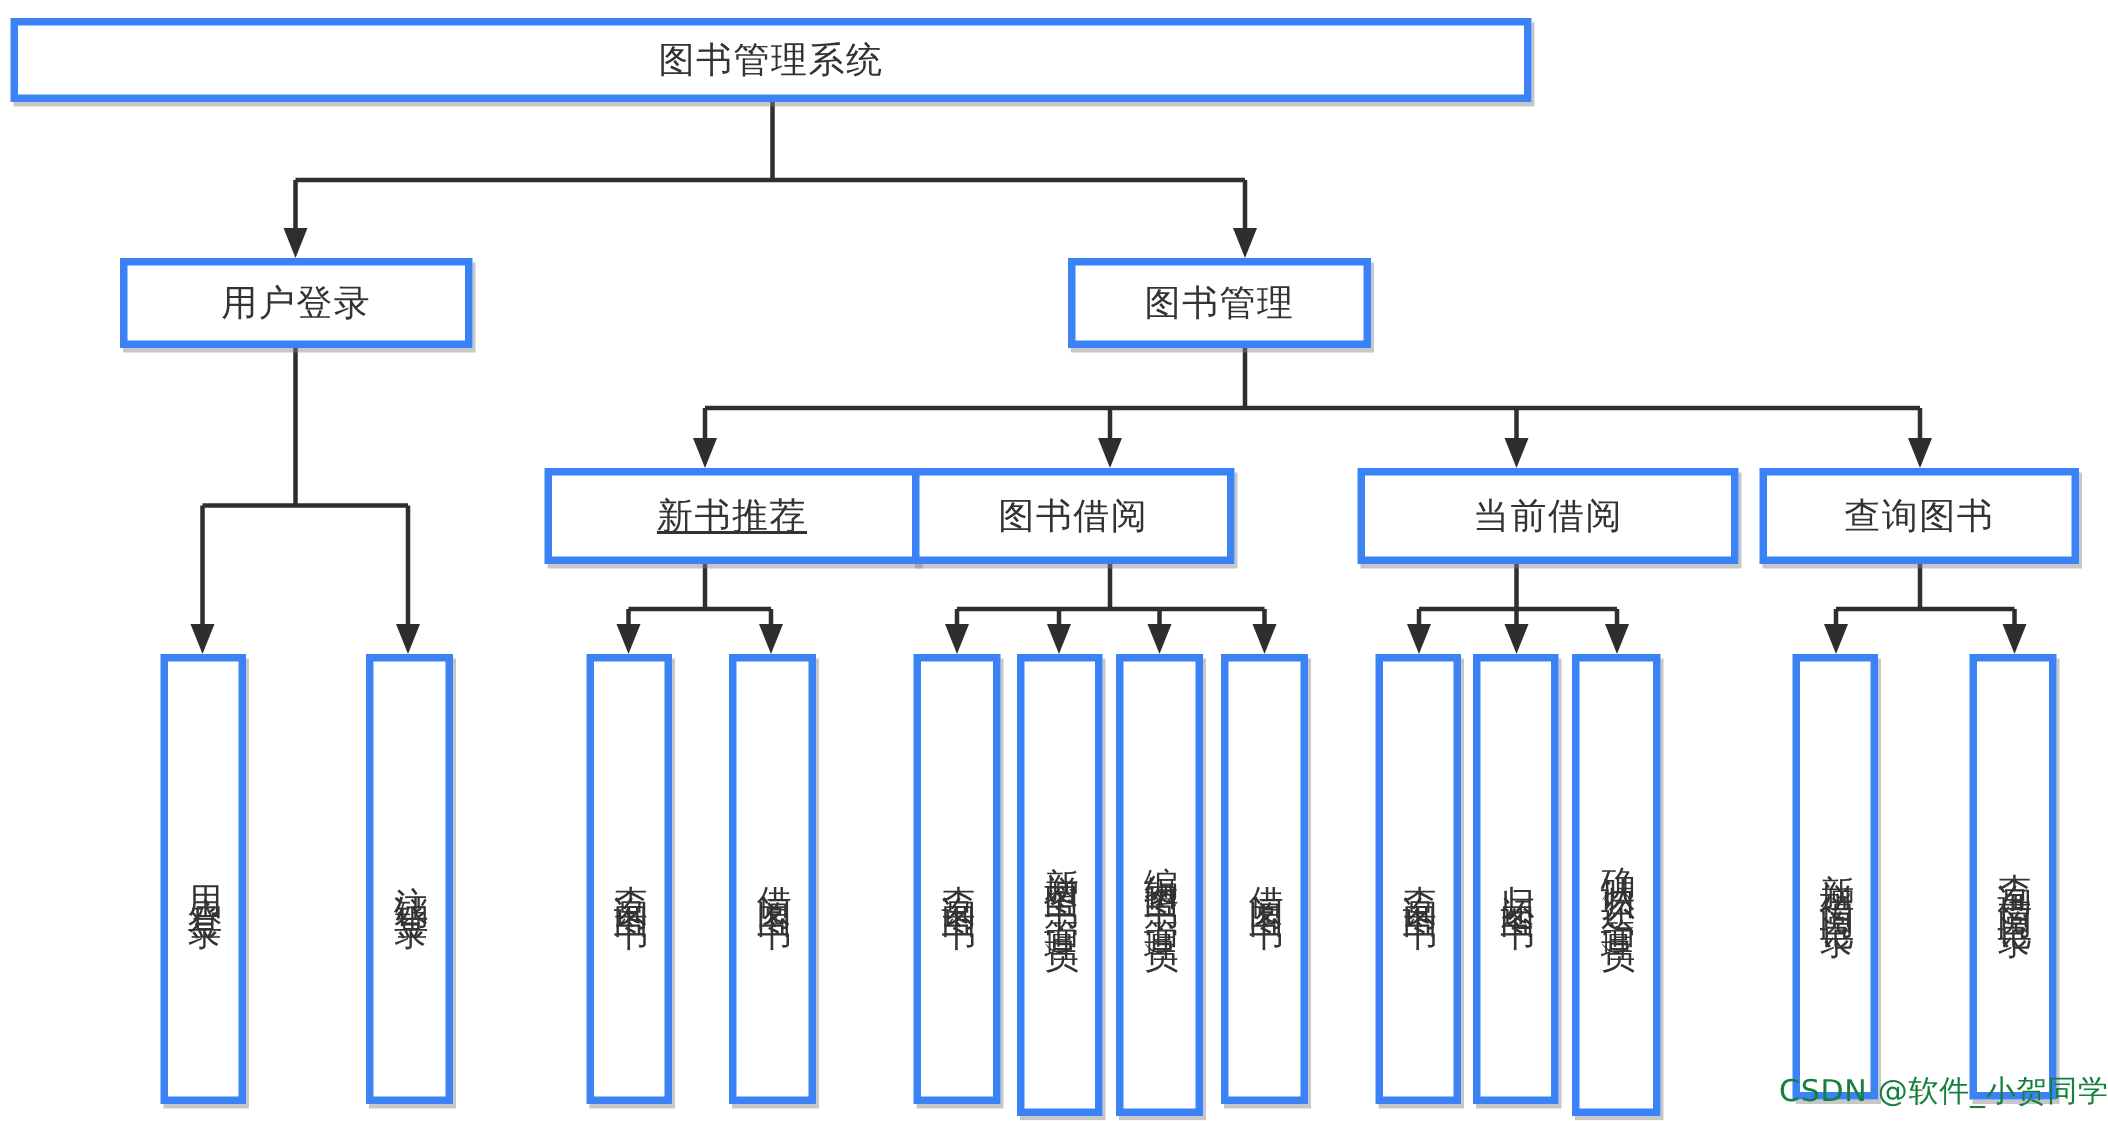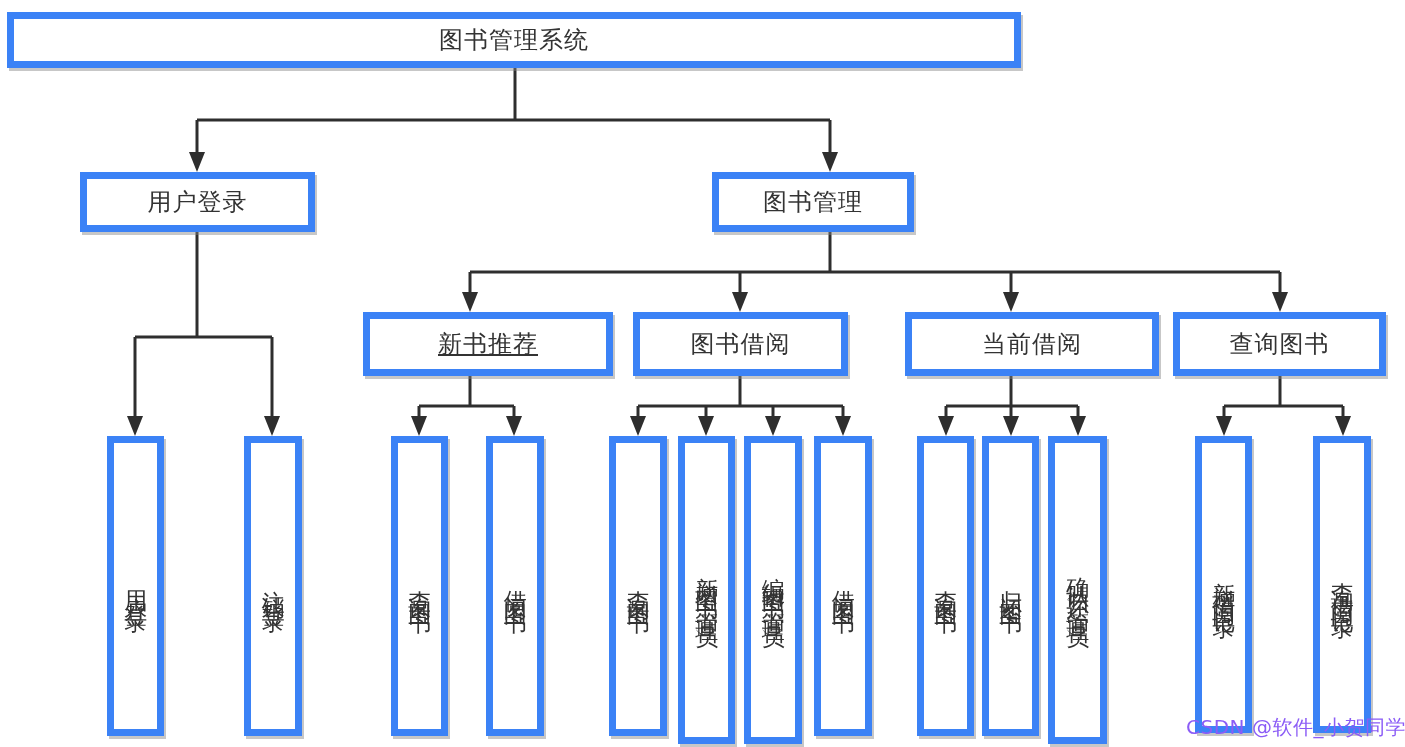--- a/index.html
+++ b/index.html
@@ -14,21 +14,21 @@
   #connectors {
     position: absolute;
     left: 0; top: 0;
     width: 1405px; height: 747px;
     z-index: 1;
   }
   .box {
     position: absolute;
     box-sizing: border-box;
     background: #ffffff;
-    border: 7px solid #3b82f6;
+    border: 5px solid #3b82f6;
     box-shadow: 2px 3px 0 rgba(130,130,130,0.45);
     color: #333333;
     display: flex;
     align-items: center;
     justify-content: center;
     z-index: 2;
     text-align: right;
   }
   .h-box { font-size: 24px; letter-spacing: 1px; white-space: nowrap; }
   .v-box {
@@ -38,21 +38,21 @@
     letter-spacing: 7px;
     line-height: 1.1;
   }
   
   .n-root      { left: 7px;    top: 12px;  width: 1014px; height: 56px; }
   
   .n-userlogin { left: 80px;   top: 172px; width: 235px;  height: 60px; }
   .n-bookmgmt  { left: 712px;  top: 172px; width: 202px;  height: 60px; }
   
   .n-newbook   { left: 363px;  top: 312px; width: 250px;  height: 64px; text-decoration: underline; }
-  .n-borrow    { left: 633px;  top: 312px; width: 215px;  height: 64px; }
+  .n-borrow    { left: 608px;  top: 312px; width: 215px;  height: 64px; }
   .n-current   { left: 905px;  top: 312px; width: 254px;  height: 64px; }
   .n-records   { left: 1173px; top: 312px; width: 213px;  height: 64px; }
   
   .n-ul0 { left: 107px;  top: 436px; width: 57px; height: 300px; }
   .n-ul1 { left: 244px;  top: 436px; width: 58px; height: 300px; }
   .n-nb0 { left: 391px;  top: 436px; width: 57px; height: 300px; }
   .n-nb1 { left: 486px;  top: 436px; width: 58px; height: 300px; }
   .n-br0 { left: 609px;  top: 436px; width: 58px; height: 300px; }
   .n-br1 { left: 678px;  top: 436px; width: 57px; height: 308px; }
   .n-br2 { left: 744px;  top: 436px; width: 58px; height: 308px; }
@@ -61,21 +61,21 @@
   .n-cu1 { left: 982px;  top: 436px; width: 57px; height: 300px; }
   .n-cu2 { left: 1048px; top: 436px; width: 59px; height: 308px; }
   .n-re0 { left: 1195px; top: 436px; width: 57px; height: 297px; }
   .n-re1 { left: 1313px; top: 436px; width: 58px; height: 297px; }
   #watermark {
     position: absolute;
     left: 1186px;
     top: 714px;
     z-index: 3;
     font-size: 20px;
-    color: #8b5cf6;
+    color: #15803d;
     white-space: nowrap;
     letter-spacing: 0.5px;
   }
 </style>
 </head>
 <body>
 
 <div id="stage">
 
   <svg id="connectors" viewBox="0 0 1405 747" xmlns="http://www.w3.org/2000/svg">

